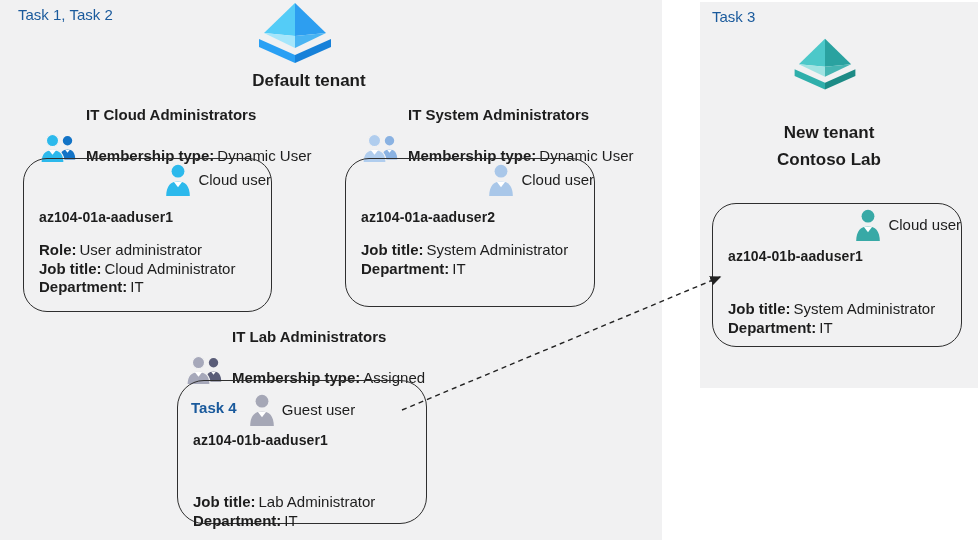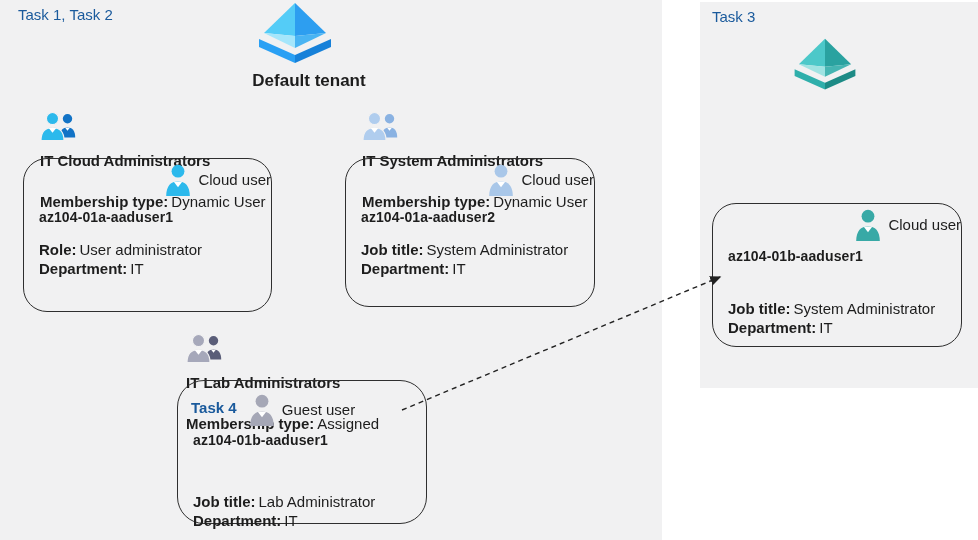--- a/index.html
+++ b/index.html
@@ -16,21 +16,21 @@
   .pos-task12{left:18px;top:6px;}
   .pos-task3{left:712px;top:8px;}
 
   .tenant-icon{position:absolute;}
   .pos-dt-icon{left:256px;top:2px;width:78px;height:64px;}
   .pos-nt-icon{left:792px;top:38px;width:66px;height:54px;}
   .tenant-name{position:absolute;font-weight:700;font-size:17px;text-align:center;}
   .pos-dt-name{left:227px;top:71px;width:164px;}
   .pos-nt-name{left:738px;top:119px;width:182px;line-height:27px;}
 
-  .group-header{position:absolute;display:flex;align-items:flex-start;gap:8px;flex-direction:column;}
+  .group-header{position:absolute;display:flex;align-items:flex-end;gap:8px;}
   .pos-g1{left:40px;top:105px;}
   .pos-g2{left:362px;top:105px;}
   .pos-g3{left:186px;top:327px;}
   .group-header svg{margin-top:5px;flex:0 0 auto;}
   .group-title{font-weight:700;line-height:20px;}
   .group-sub{margin-top:21px;line-height:19px;}
   .group-sub b{margin-right:3px;}
 
   .card{
     position:absolute;border:1.4px solid #2f2f2f;border-radius:24px;
@@ -84,20 +84,24 @@
   <div class="tenant-icon pos-nt-icon">
     <svg width="66" height="54" viewBox="0 0 78 64">
       <polygon points="39,1 8,31 39,34" fill="#4cc8c9"></polygon>
       <polygon points="8,31 39,46 39,34" fill="#9fe3e2"></polygon>
       <polygon points="39,1 70,31 39,34" fill="#2aa2a0"></polygon>
       <polygon points="70,31 39,46 39,34" fill="#45b5b2"></polygon>
       <polygon points="3,37 39,53 39,61 3,45" fill="#2fafab"></polygon>
       <polygon points="39,53 75,37 75,45 39,61" fill="#1d8b86"></polygon>
     </svg>
   </div>
+  <div class="tenant-name pos-nt-name">
+    <div>New tenant</div>
+    <div>Contoso Lab</div>
+  </div>
 
   <div class="group-header pos-g1">
     <svg width="38" height="33" viewBox="0 0 38 33">
       <g fill="#1273c6">
         <circle cx="27.5" cy="8.8" r="4.7"></circle>
         <path d="M19.8,27.5 C19.8,20.6 22.8,17.6 27.5,17.6 C32.2,17.6 35.2,20.6 35.2,27.5 Z"></path>
         <path fill="#ffffff" d="M25.2,17.8 L27.5,20.8 L29.8,17.8 Z"></path>
       </g>
       <g stroke="#f1f1f2" stroke-width="1.2" fill="#2cb9ec">
         <circle cx="12.5" cy="8.6" r="6.1"></circle>
@@ -162,20 +166,21 @@
           <circle cx="13" cy="7.2" r="6.4"></circle>
           <path d="M1.2,32 C1.2,22 6,17.3 13,17.3 C20,17.3 24.8,22 24.8,32 Z"></path>
           <path fill="#ffffff" d="M8.6,17.6 L13,23.2 L17.4,17.6 Z"></path>
         </g>
       </svg>
       <span class="user-type">Cloud user</span>
     </div>
     <div class="user-name name-c1">az104-01a-aaduser1</div>
     <div class="fields fields-c1">
       <div class="field-line"><b>Role:</b><span>User administrator</span></div>
+      <div class="field-line"><b>Job title:</b><span>Cloud Administrator</span></div>
       <div class="field-line"><b>Department:</b><span>IT</span></div>
     </div>
   </div>
 
   <div class="card pos-c2">
     <div class="user-row row-t5">
       <svg width="26" height="33" viewBox="0 0 26 33">
         <g fill="#a9c7e9">
           <circle cx="13" cy="7.2" r="6.4"></circle>
           <path d="M1.2,32 C1.2,22 6,17.3 13,17.3 C20,17.3 24.8,22 24.8,32 Z"></path>

